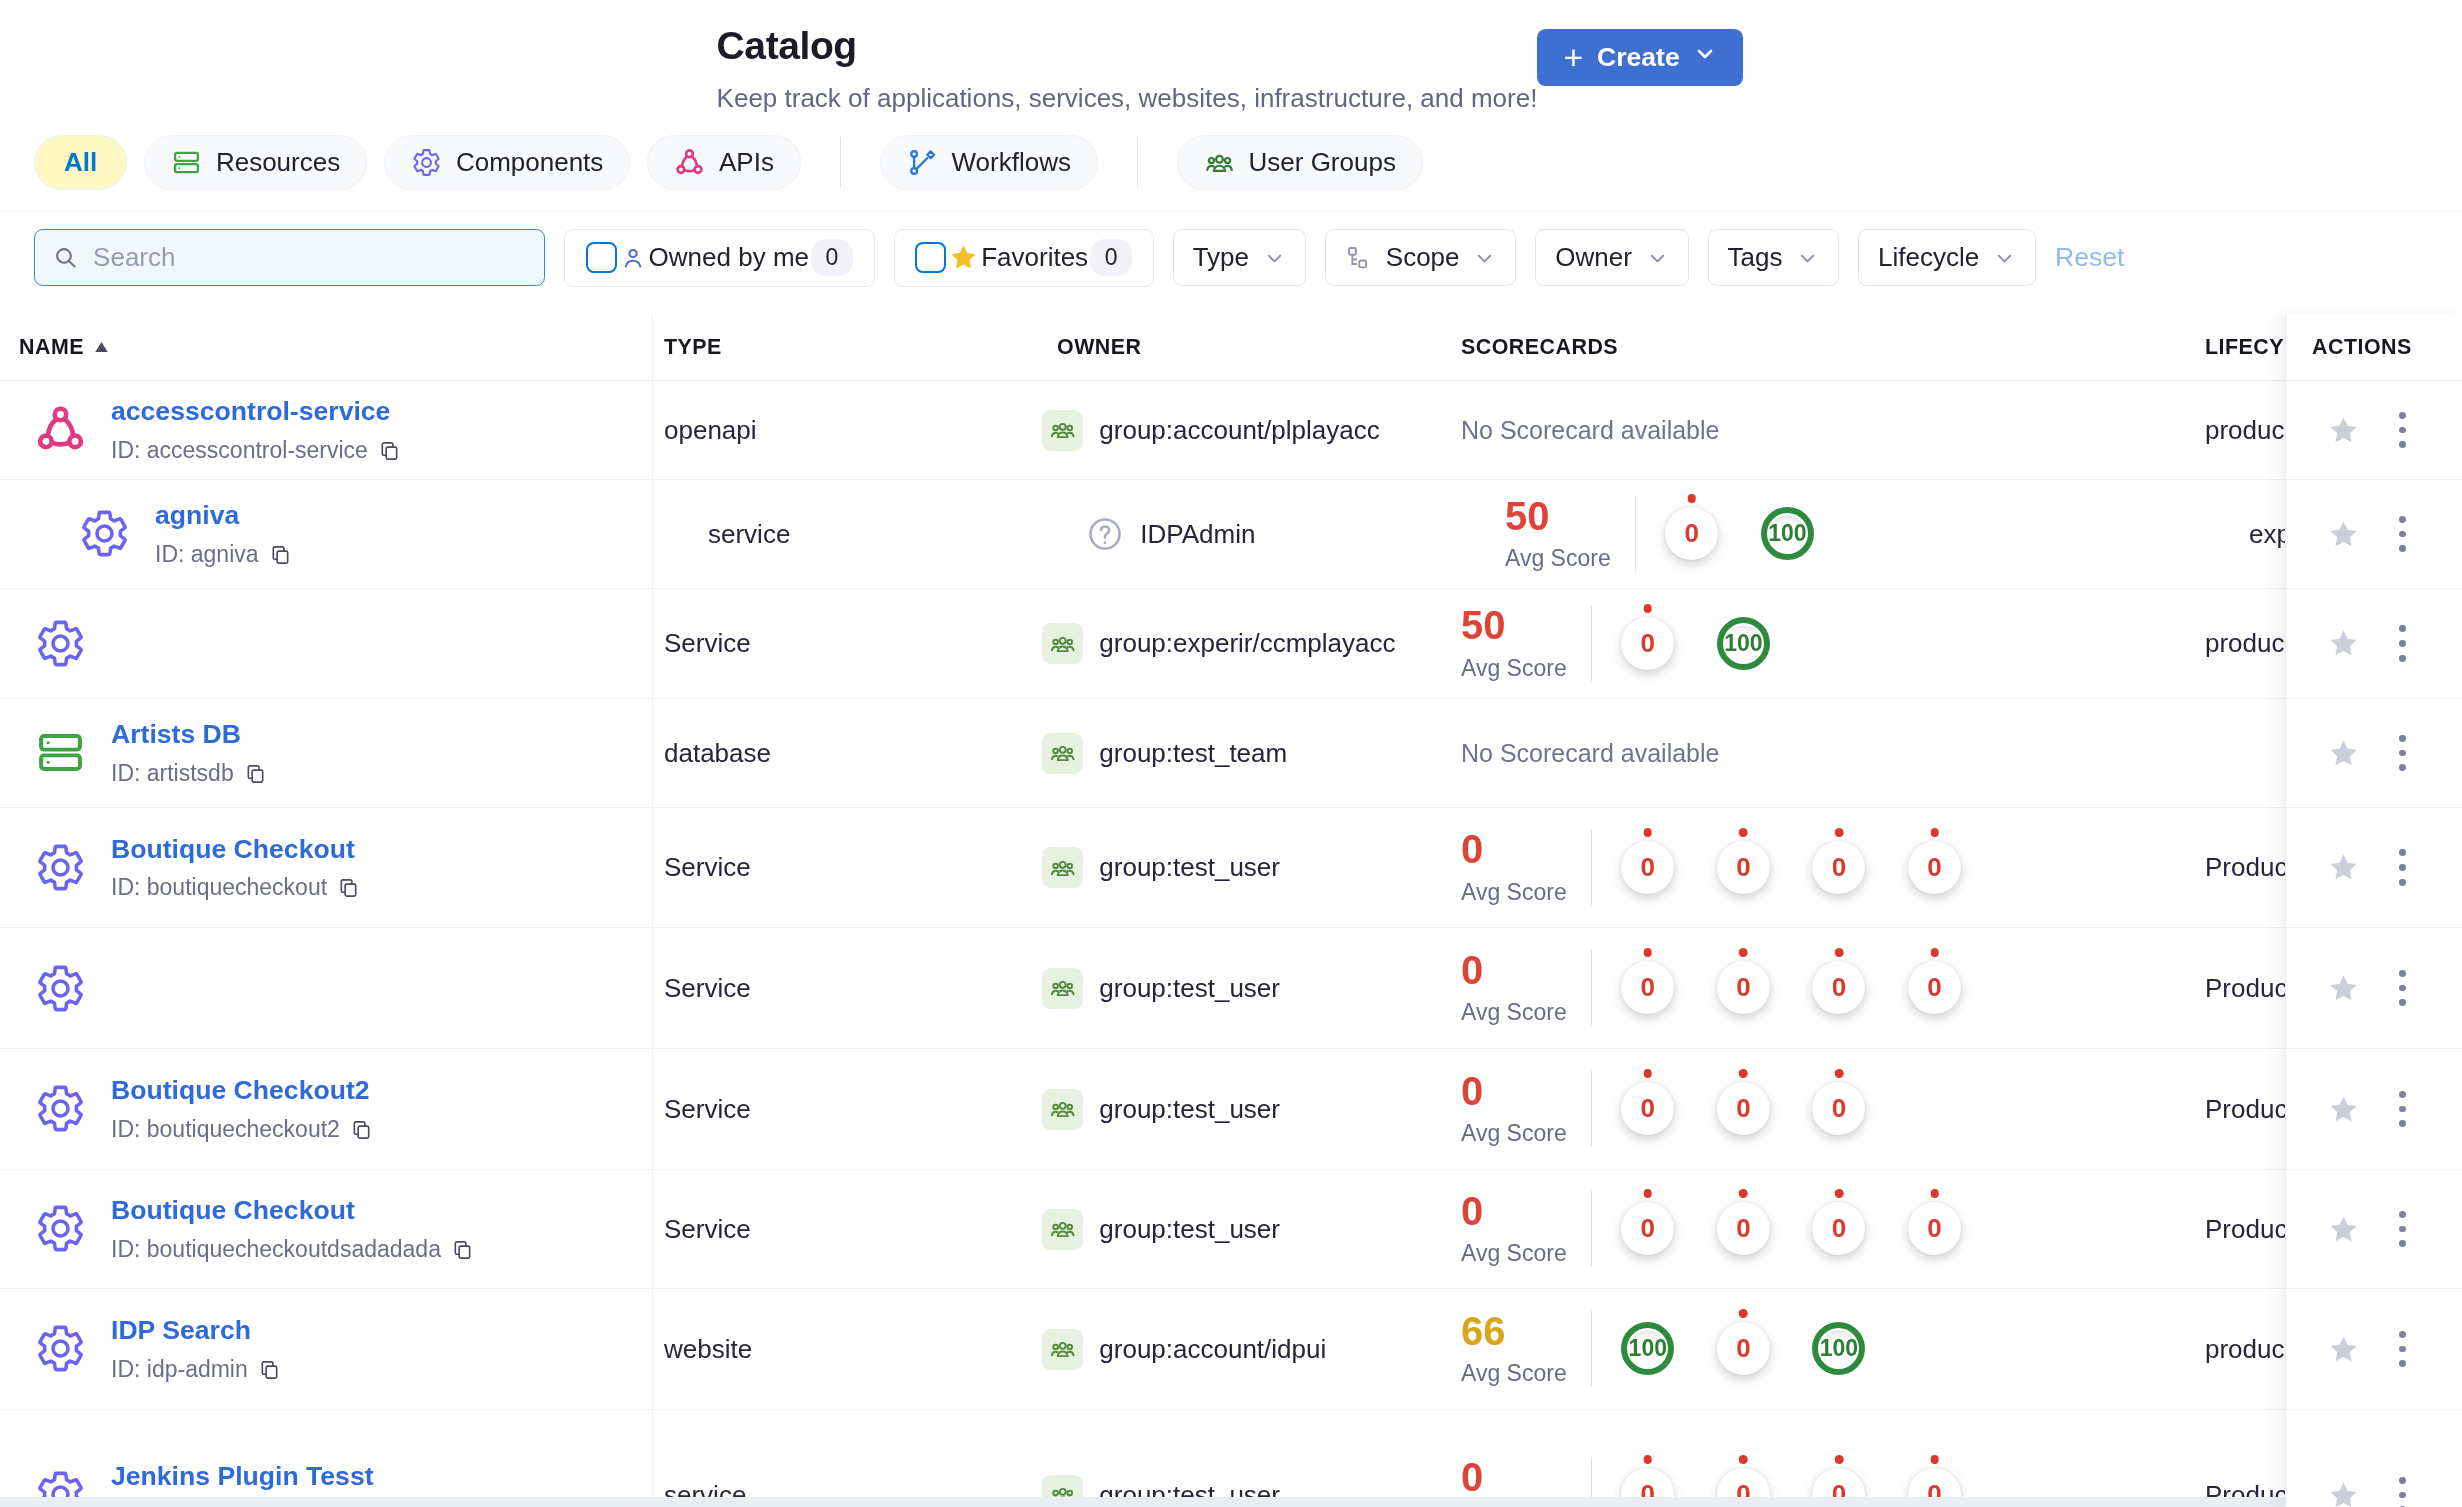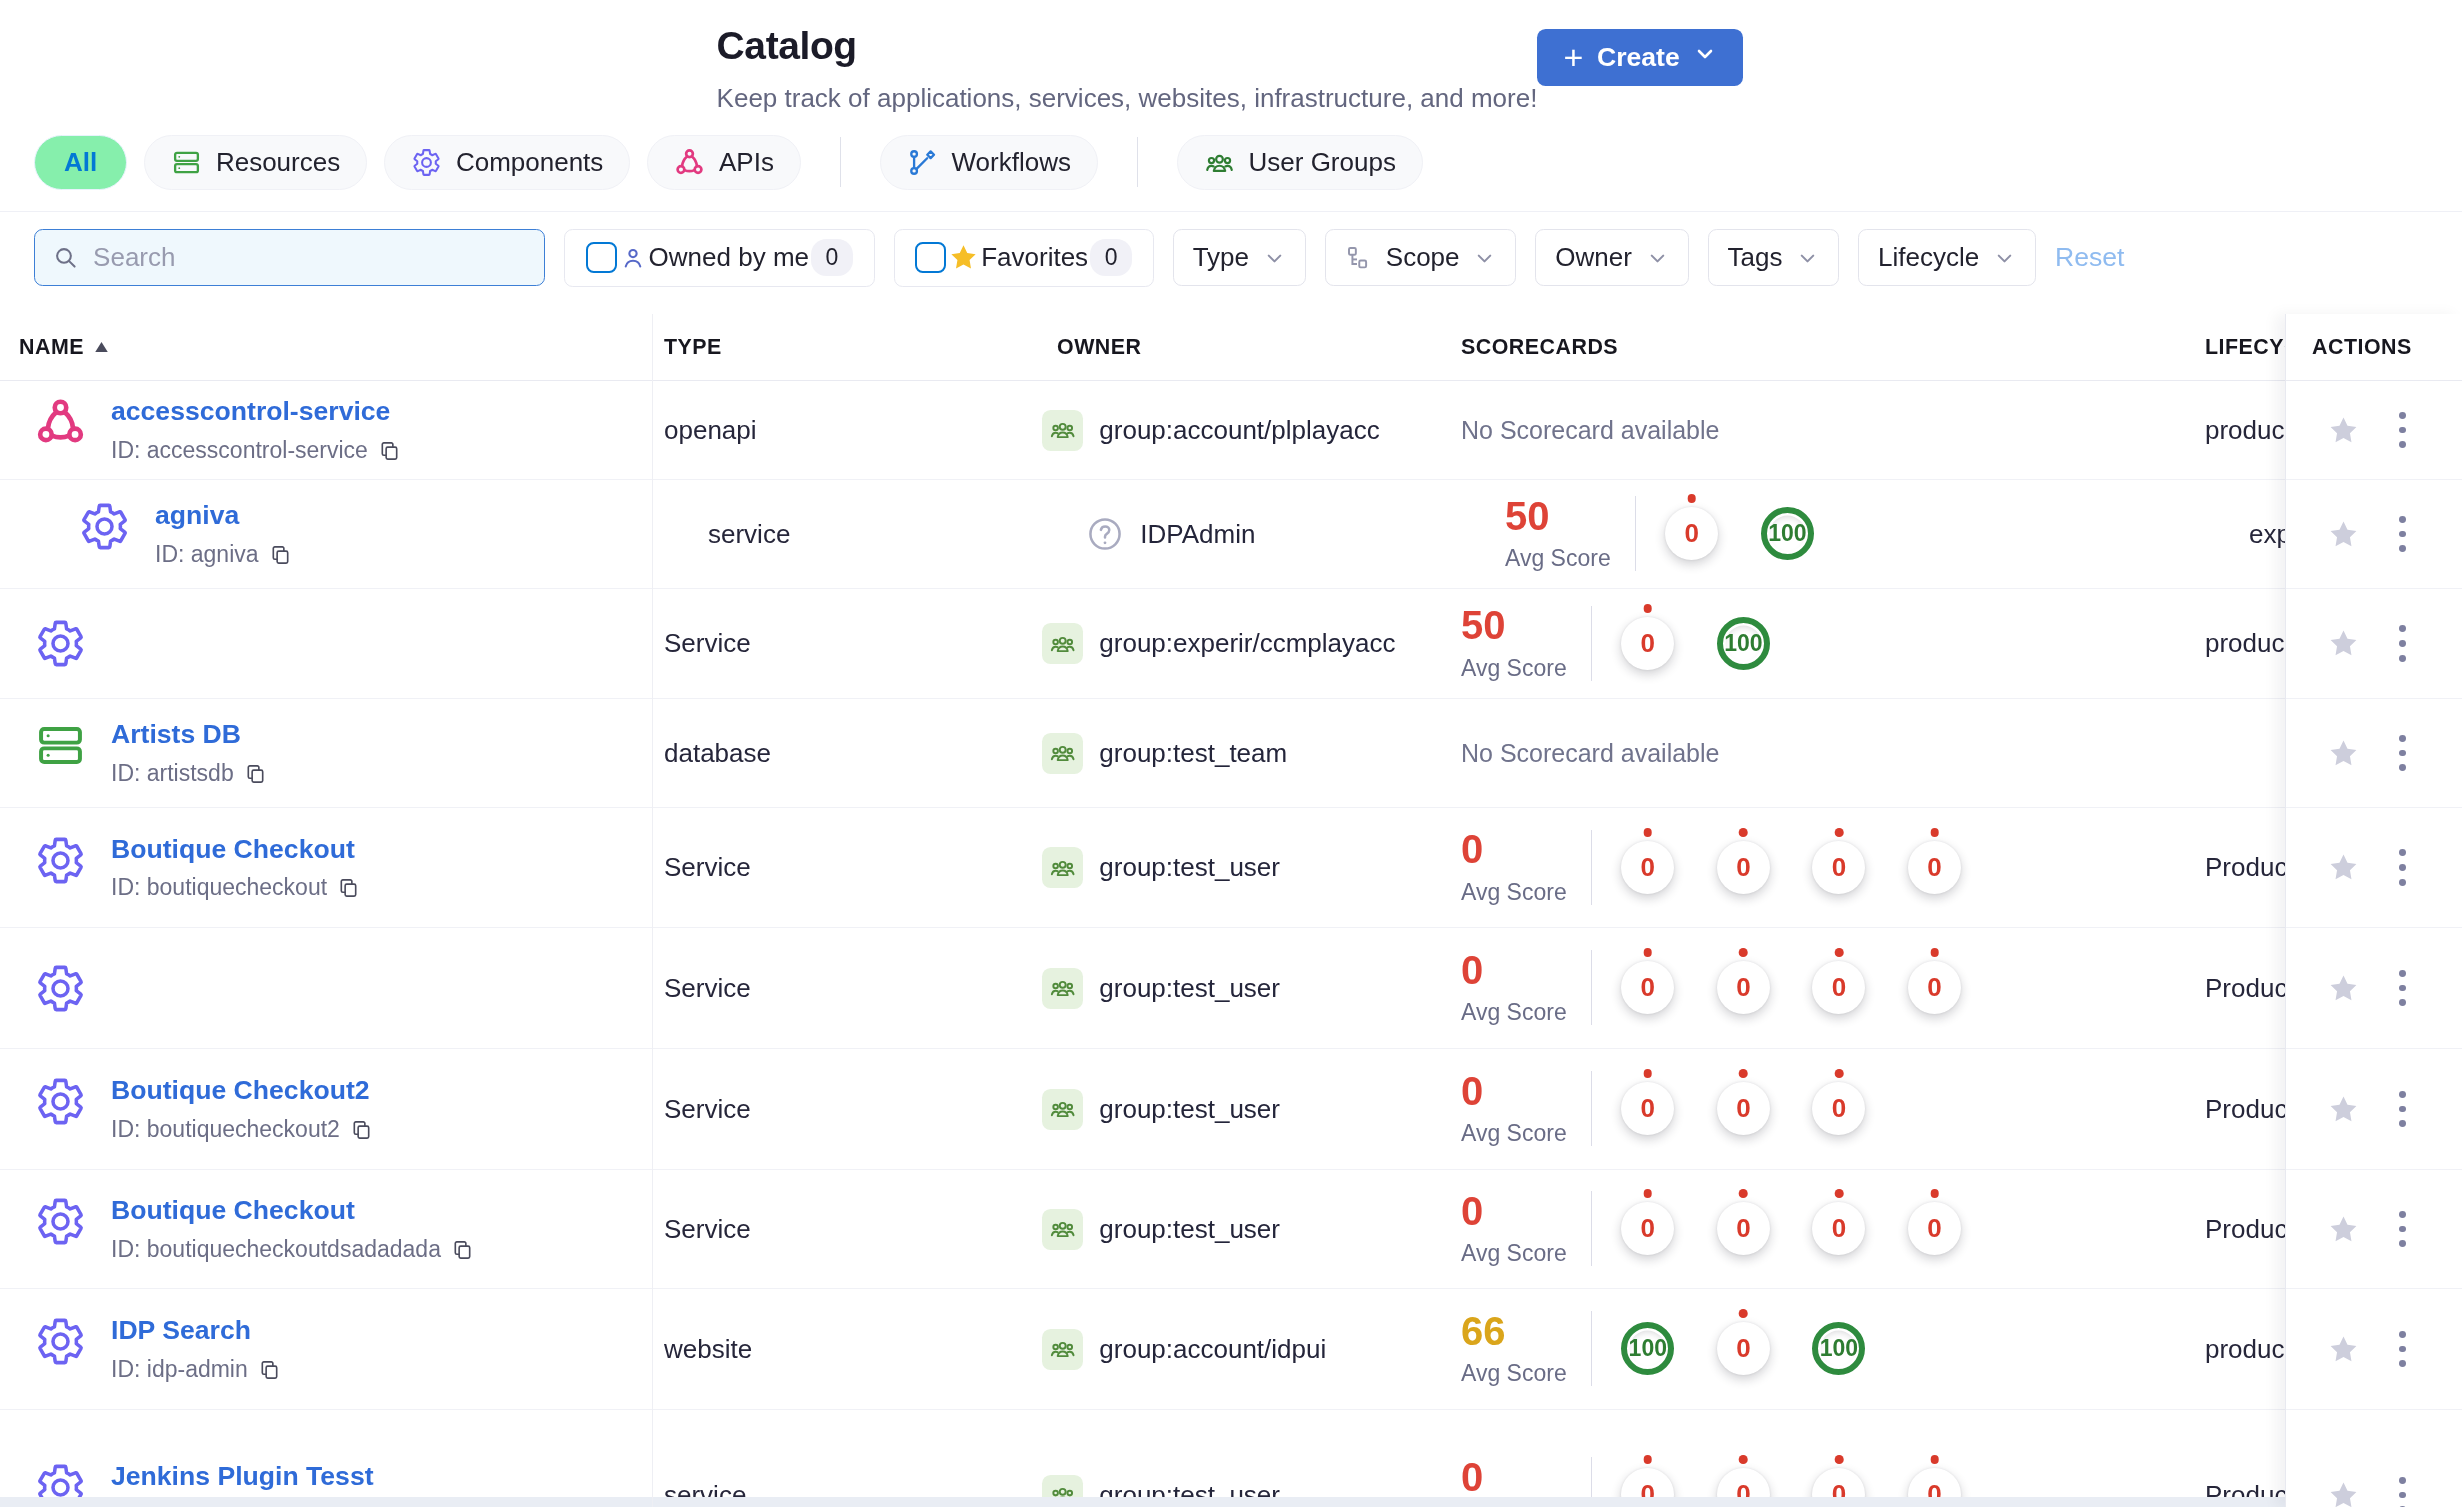--- a/index.html
+++ b/index.html
@@ -10,21 +10,21 @@
   .page-header { display:flex; justify-content:center; align-items:flex-start; padding:24px 36px 0 34px; }
   .page-title { font-size:39px; font-weight:700; color:#1B1B28; letter-spacing:-0.4px; }
   .page-subtitle { font-size:26px; color:#63667F; margin-top:15.4px; }
   .create-btn { display:flex; align-items:center; gap:13.7px; background:#3E70D2; color:#fff; border:none; border-radius:8.6px; height:57px; padding:0 26px; font-size:26.6px; font-weight:600; margin-top:5.1px; cursor:pointer; font-family:inherit; }
   .create-btn .plus { font-size:34px; font-weight:400; line-height:0.9; }
   .create-btn svg { width:24px; height:24px; }
 
   
   .tabs-row { display:flex; align-items:center; gap:17px; margin-top:20.6px; padding:0 34px 20.6px; border-bottom:0.9px solid #EFF0F6; }
   .chip { display:flex; align-items:center; gap:13.7px; height:55px; padding:0 26px; border-radius:28px; background:#F8F9FB; border:0.9px solid #F0F1F6; font-size:26px; color:#22222E; cursor:pointer; }
-  .chip.active { background:#86efac; border-color:#E7F3FC; color:#0278D5; font-weight:600; padding:0 29px; }
+  .chip.active { background:#fef9c3; border-color:#E7F3FC; color:#0278D5; font-weight:600; padding:0 29px; }
   .cicon { width:31px; height:31px; display:block; }
   .cicon svg { width:100%; height:100%; display:block; }
   .ic-resources { color:#3FA244; } .ic-components { color:#6C63F2; } .ic-apis { color:#E23A80; }
   .ic-workflows { color:#2979D6; } .ic-usergroups { color:#2E7D32; }
   .vdiv { width:0.9px; height:50px; background:#DFE1EA; margin:0 22px; }
 
   
   .filter-row { display:flex; align-items:center; padding:17px 34px 0; gap:19px; }
   .search-box { width:511px; height:57px; background:#EFF8FD; border:1.7px solid #3D7FD6; border-radius:8.6px; display:flex; align-items:center; padding:0 17px; gap:13.7px; }
   .search-box .sicon { width:27.4px; height:27.4px; color:#6E7188; flex:none; }
@@ -46,21 +46,21 @@
   .table-clip { position:absolute; top:0; left:0; width:2286px; bottom:0; overflow:hidden; }
   .thead, .trow { display:grid; grid-template-columns:653px 365px 443px 744px 1fr; align-items:center; width:2286px; }
   .thead { height:67px; border-bottom:0.9px solid #E9EAF1; }
   .th { font-size:21.4px; font-weight:700; color:#17171F; letter-spacing:0.5px; white-space:nowrap; overflow:hidden; }
   .th-name { padding-left:19px; display:flex; align-items:center; gap:11px; }
   .th-name .sort { width:13px; height:10.3px; color:#4A4B5C; } .sort svg{width:100%;height:100%;display:block;}
   .th-type { padding-left:11px; } .th-owner { padding-left:39px; }
   .trow { border-bottom:0.9px solid #F0F1F6; }
   .col-line { position:absolute; left:652px; top:0; bottom:0; width:0.9px; background:#EEEFF4; }
 
-  .c-name { display:flex; gap:24px; padding-left:34px; }
+  .c-name { display:flex; align-items:center; gap:24px; padding-left:34px; }
   .row-icon { width:53px; height:53px; flex:none; } .row-icon svg { width:100%; height:100%; display:block; }
   .ri-api { color:#E23A80; } .ri-service { color:#6C63F2; } .ri-database { color:#3FA244; }
   .ent-name { font-size:26.6px; font-weight:700; color:#2F6BD8; text-decoration:none; cursor:pointer; }
   .ent-id { font-size:23px; color:#6C6E86; margin-top:9.4px; display:flex; align-items:center; gap:10.3px; }
   .copy-ic { width:23px; height:23px; color:#4A4B5C; cursor:pointer; } .copy-ic svg{width:100%;height:100%;}
   .c-type { font-size:26px; color:#26263A; padding-left:11px; }
   .c-owner { display:flex; align-items:center; gap:16.3px; padding-left:24px; }
   .owner-badge { width:41px; height:41px; border-radius:8.6px; background:#E6F2DF; display:flex; align-items:center; justify-content:center; color:#518B3C; flex:none; }
   .owner-badge svg { width:27.4px; height:27.4px; }
   .owner-q { width:38px; height:38px; color:#A9ABC0; flex:none; } .owner-q svg{width:100%;height:100%;}

